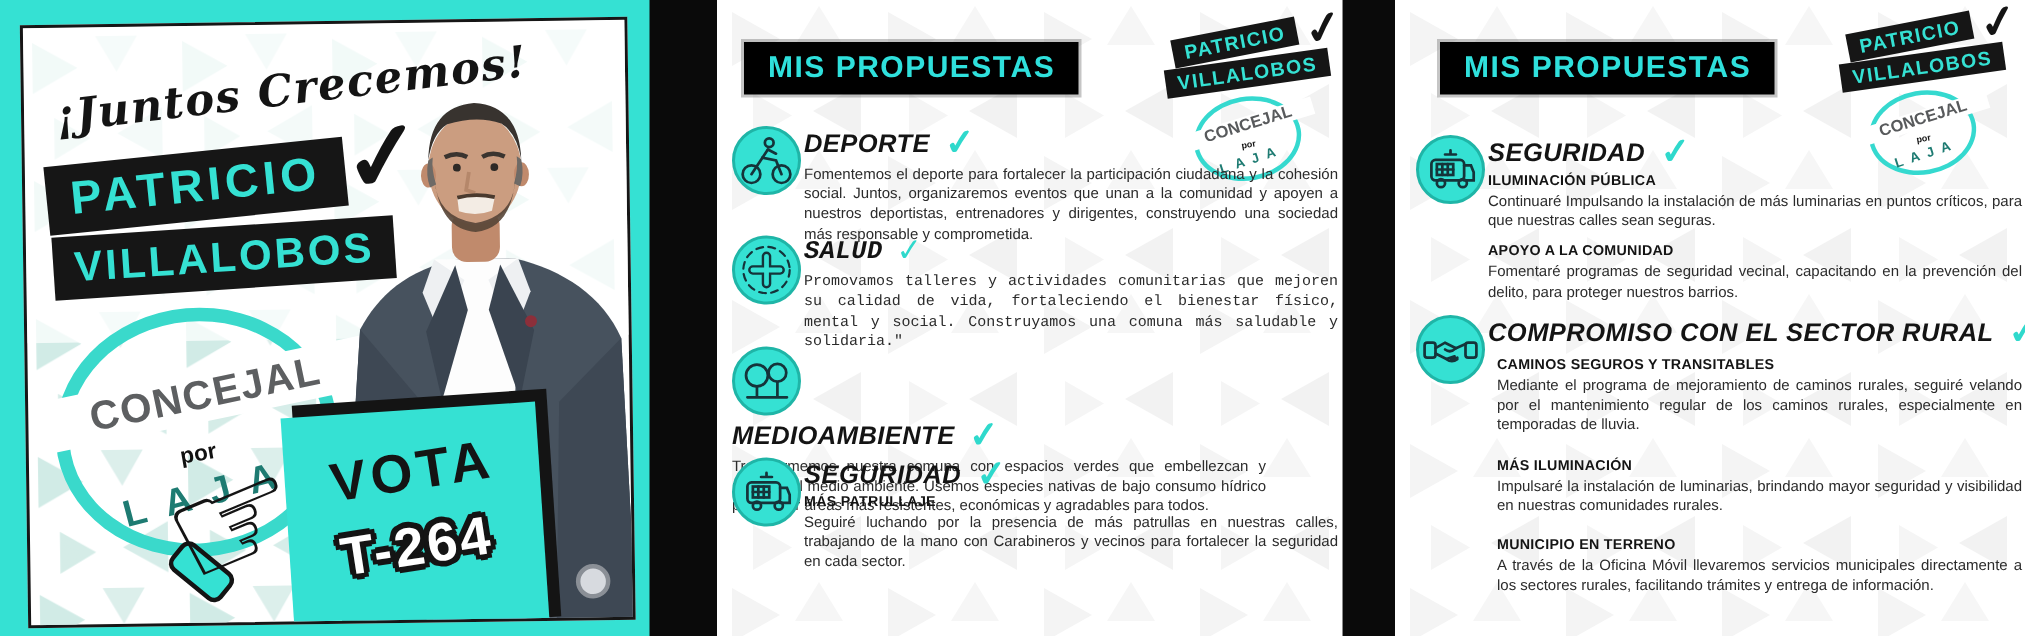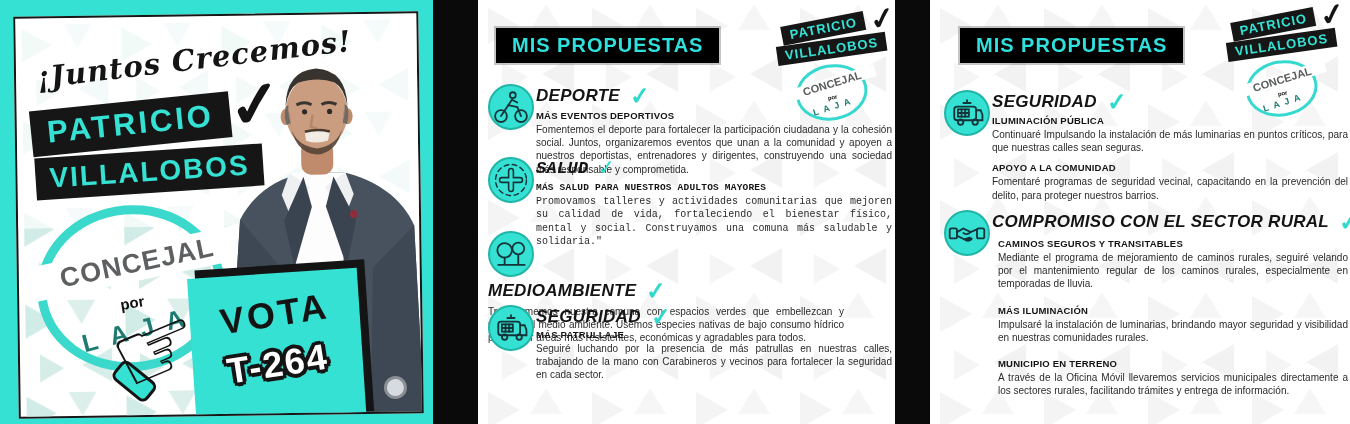--- a/index.html
+++ b/index.html
@@ -187,41 +187,39 @@
           <circle cx="24" cy="9" r="3.2"></circle>
             <path d="M23 14 L29 17"></path>
         </svg>
       </div>
       <div class="sec-content">
         <div class="sec-title-row">
           <span class="sec-title">DEPORTE</span>
           <span class="sec-check">✓</span>
         </div>
         <div class="item" style="margin-top:4px;">
-          <div class="item-sub">MÁS EVENTOS DEPORTIVOS</div>
           <div class="item-body">Fomentemos el deporte para fortalecer la participación ciudadana y la cohesión social. Juntos, organizaremos eventos que unan a la comunidad y apoyen a nuestros deportistas, entrenadores y dirigentes, construyendo una sociedad más responsable y comprometida.</div>
         </div>
       </div>
     </div>
 
     <div class="section" id="sec-salud">
       <div class="icon-circle">
         <svg width="40" height="40" viewBox="0 0 44 44" fill="none" stroke="#15343a" stroke-linecap="round">
           <circle cx="22" cy="22" r="17" stroke-width="1.6" stroke-dasharray="5 4"></circle>
           <path d="M22 12 V32 M12 22 H32" stroke-width="7"></path>
           <path d="M22 12 V32 M12 22 H32" stroke="#35e1d3" stroke-width="3.5"></path>
         </svg>
       </div>
       <div class="sec-content">
         <div class="sec-title-row">
           <span class="sec-title">SALUD</span>
           <span class="sec-check">✓</span>
         </div>
         <div class="item" style="margin-top:4px;">
-          <div class="item-sub">MÁS SALUD PARA NUESTROS ADULTOS MAYORES</div>
           <div class="item-body">Promovamos talleres y actividades comunitarias que mejoren su calidad de vida, fortaleciendo el bienestar físico, mental y social. Construyamos una comuna más saludable y solidaria."</div>
         </div>
       </div>
     </div>
 
     <div class="section" id="sec-medio">
       <div class="icon-circle">
         <svg width="40" height="40" viewBox="0 0 44 44" fill="none" stroke="#15343a" stroke-width="2" stroke-linecap="round">
           <circle cx="15" cy="18" r="8"></circle>
             <circle cx="30" cy="16" r="6.5"></circle>

